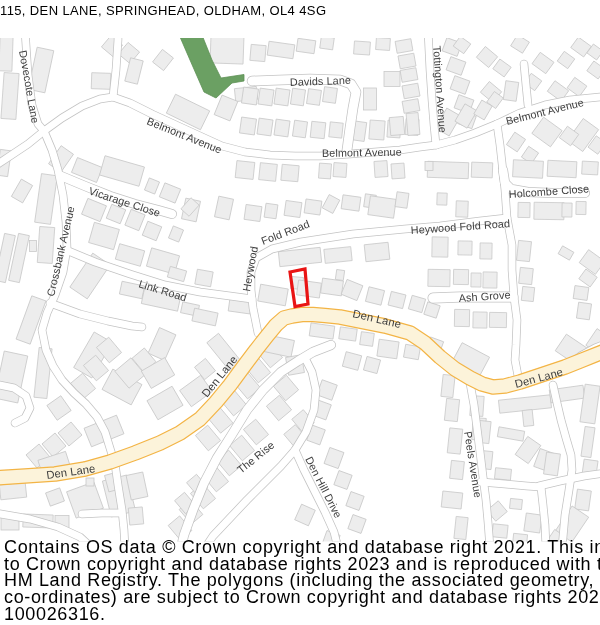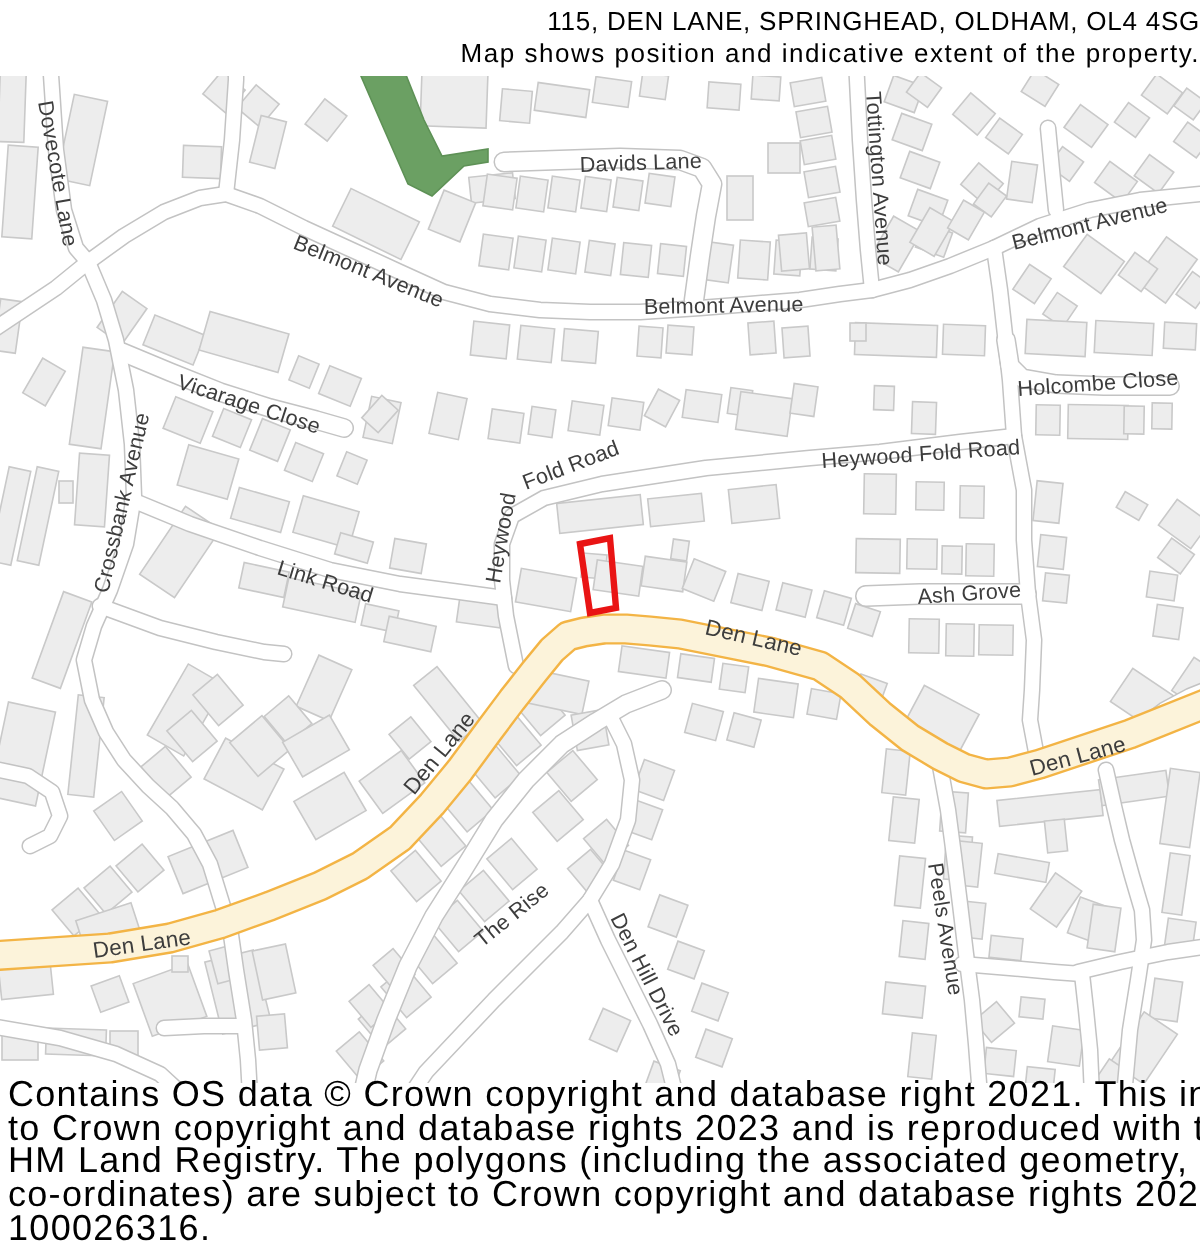--- a/index.html
+++ b/index.html
@@ -1,16 +1,16 @@
 <!DOCTYPE html>
 <html><head><meta charset="utf-8"><style>
 html,body{margin:0;padding:0;background:#fff;width:600px;height:625px;overflow:hidden}
 #wrap{position:relative;width:600px;height:625px;font-family:"Liberation Sans",sans-serif}
 #map{position:absolute;left:0;top:0}
-.title{position:absolute;left:0;width:600px;text-align:right;color:#000}
+.title{position:absolute;left:0;width:600px;text-align:left;color:#000}
 #t1{top:3px;font-size:13px;letter-spacing:0.38px}
 #t2{top:18.5px;font-size:13px;letter-spacing:0.76px}
 #footer{position:absolute;left:4px;top:539px;width:596px;font-size:18px;letter-spacing:0.65px;line-height:16.7px;color:#000;white-space:pre}
 </style></head>
 <body>
 <div id="wrap">
 
 <div id="map"><svg width="600" height="625" viewBox="0 0 600 625">
 <defs>
           <clipPath id="mapclip">
@@ -494,20 +494,19 @@
 <text x="0" y="0" transform="translate(305 459) rotate(63)" font-family="Liberation Sans, sans-serif" font-size="10.8" fill="#3d3d3d" letter-spacing="0.1">Den Hill Drive</text>
 
 <text x="0" y="0" transform="translate(464 432) rotate(81)" font-family="Liberation Sans, sans-serif" font-size="10.8" fill="#3d3d3d" letter-spacing="0.1">Peels Avenue</text>
 
 <polygon points="290.0,272.0 305.0,269.0 308.0,304.0 295.0,306.5" fill="none" stroke="#e91414" stroke-width="3.2"></polygon>
 </g>
 </svg></div>
 
 <div class="title" id="t1">115, DEN LANE, SPRINGHEAD, OLDHAM, OL4 4SG</div>
 
-<div class="title" id="t2">Map shows position and indicative extent of the property.</div>
 
 <div id="footer">Contains OS data © Crown copyright and database right 2021. This information is subject
 to Crown copyright and database rights 2023 and is reproduced with the permission of
 HM Land Registry. The polygons (including the associated geometry, namely x, y
 co-ordinates) are subject to Crown copyright and database rights 2023 Ordnance Survey
 100026316.</div>
 </div>
 
 </body></html>

